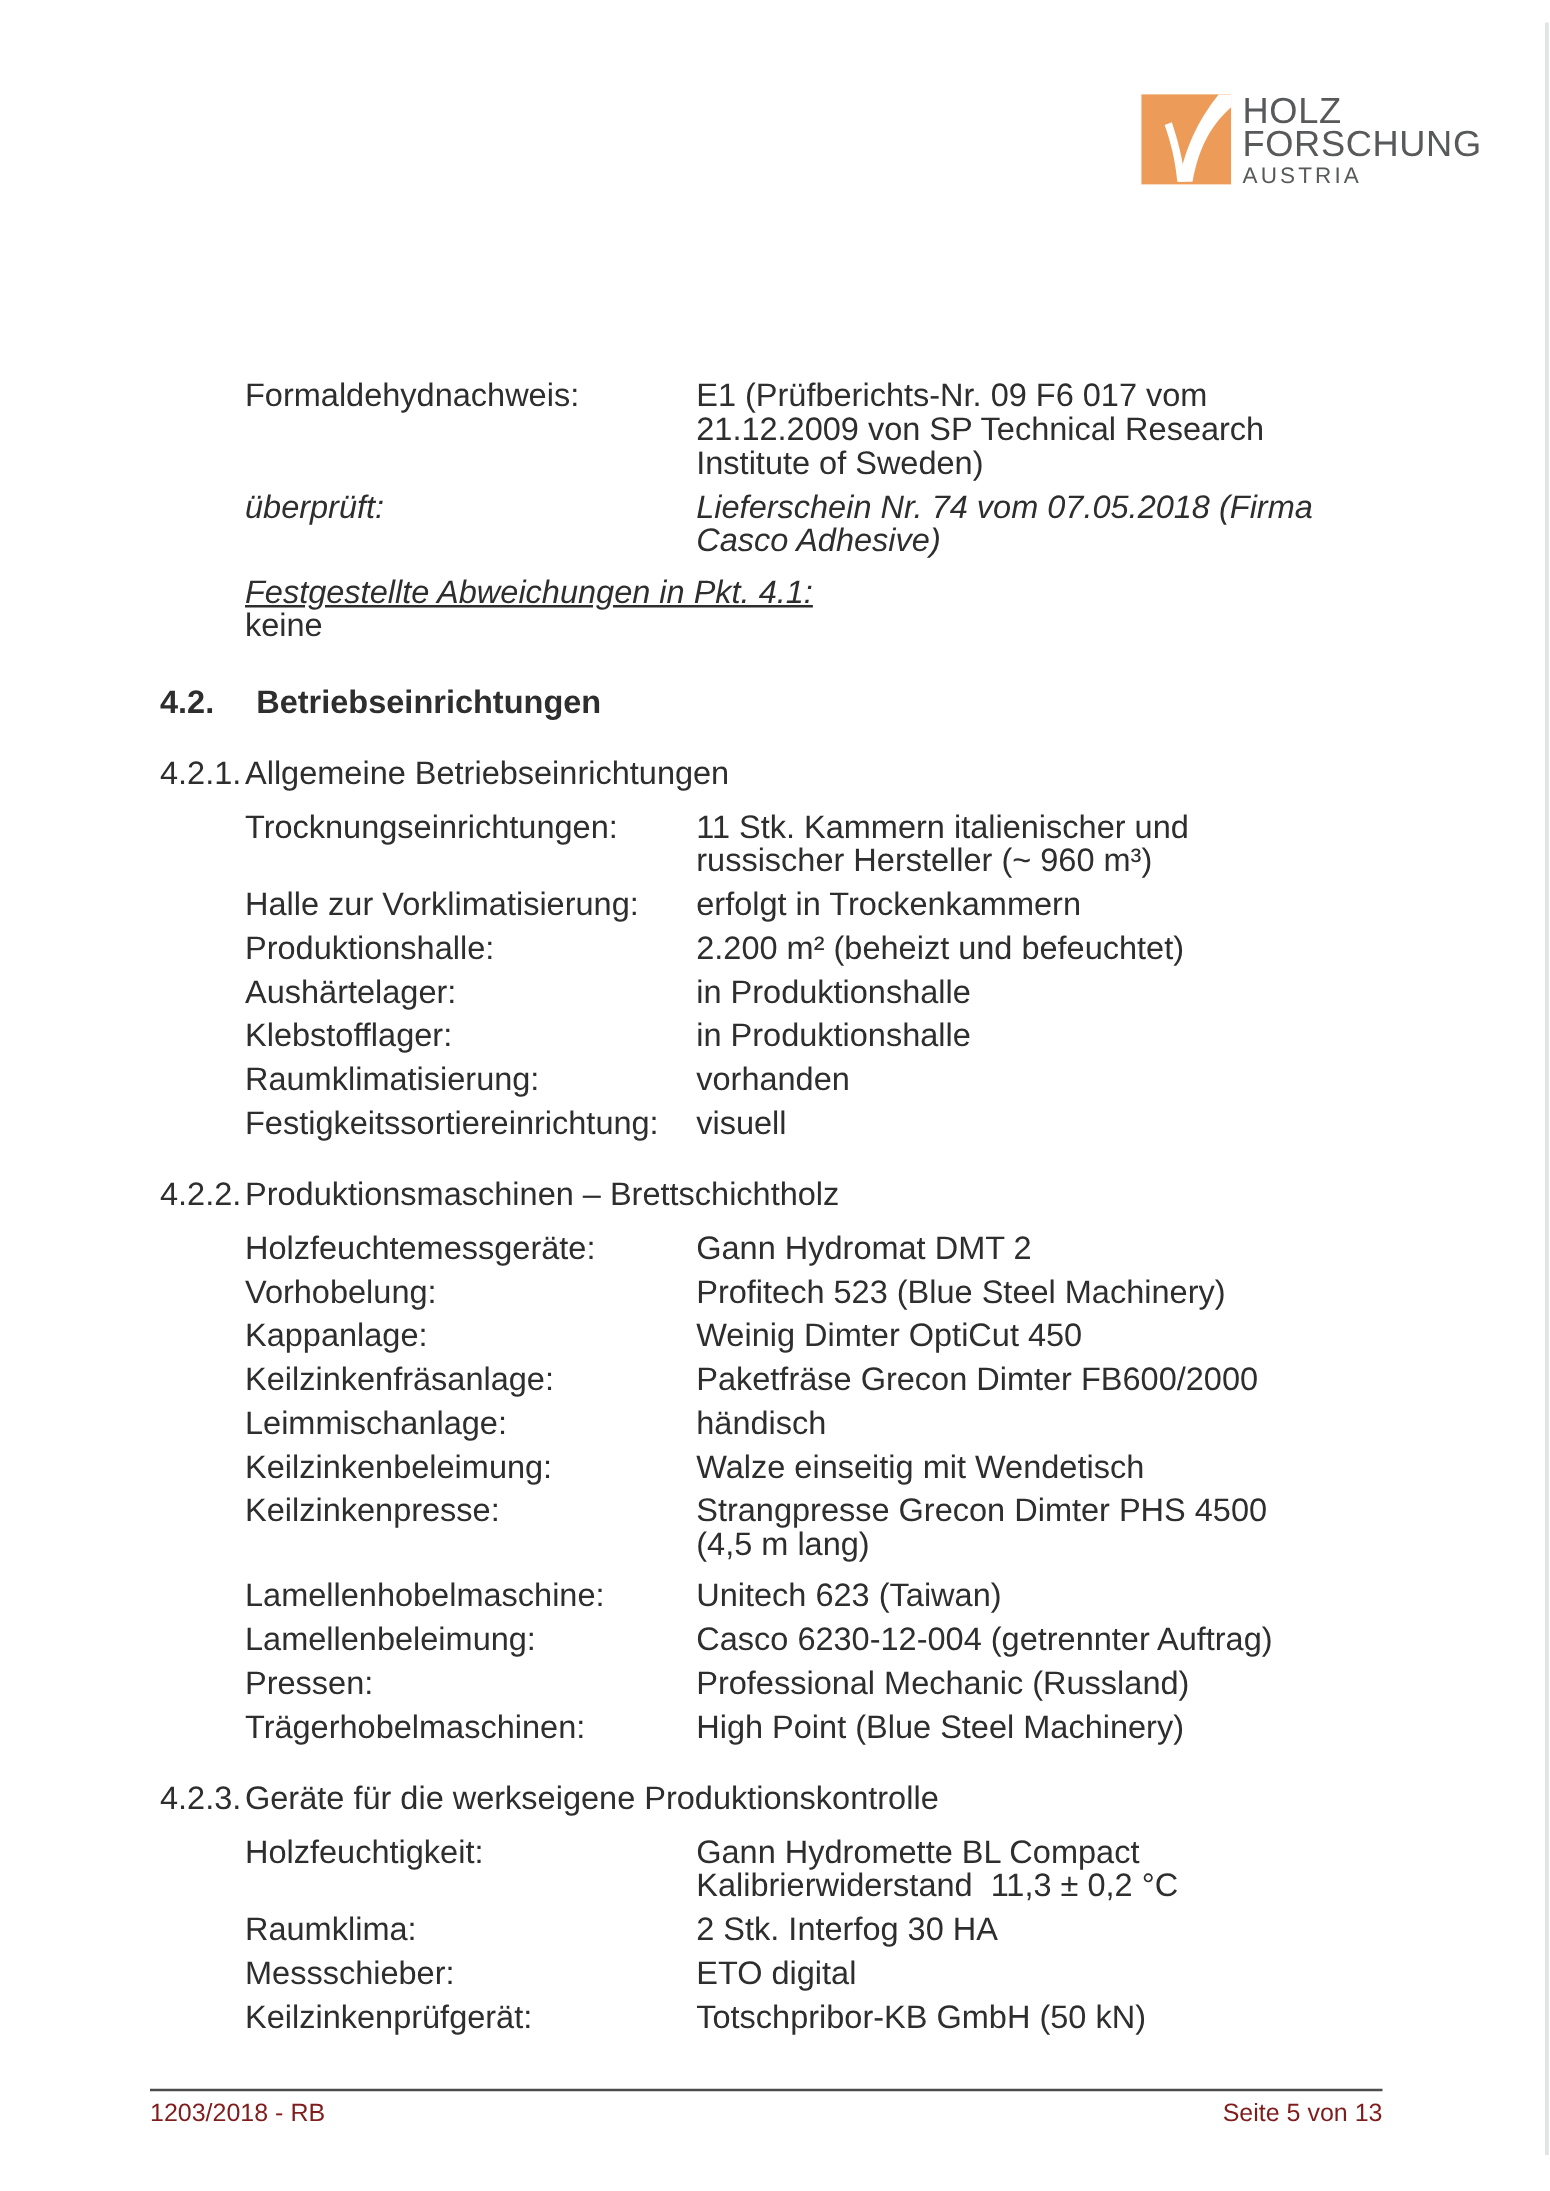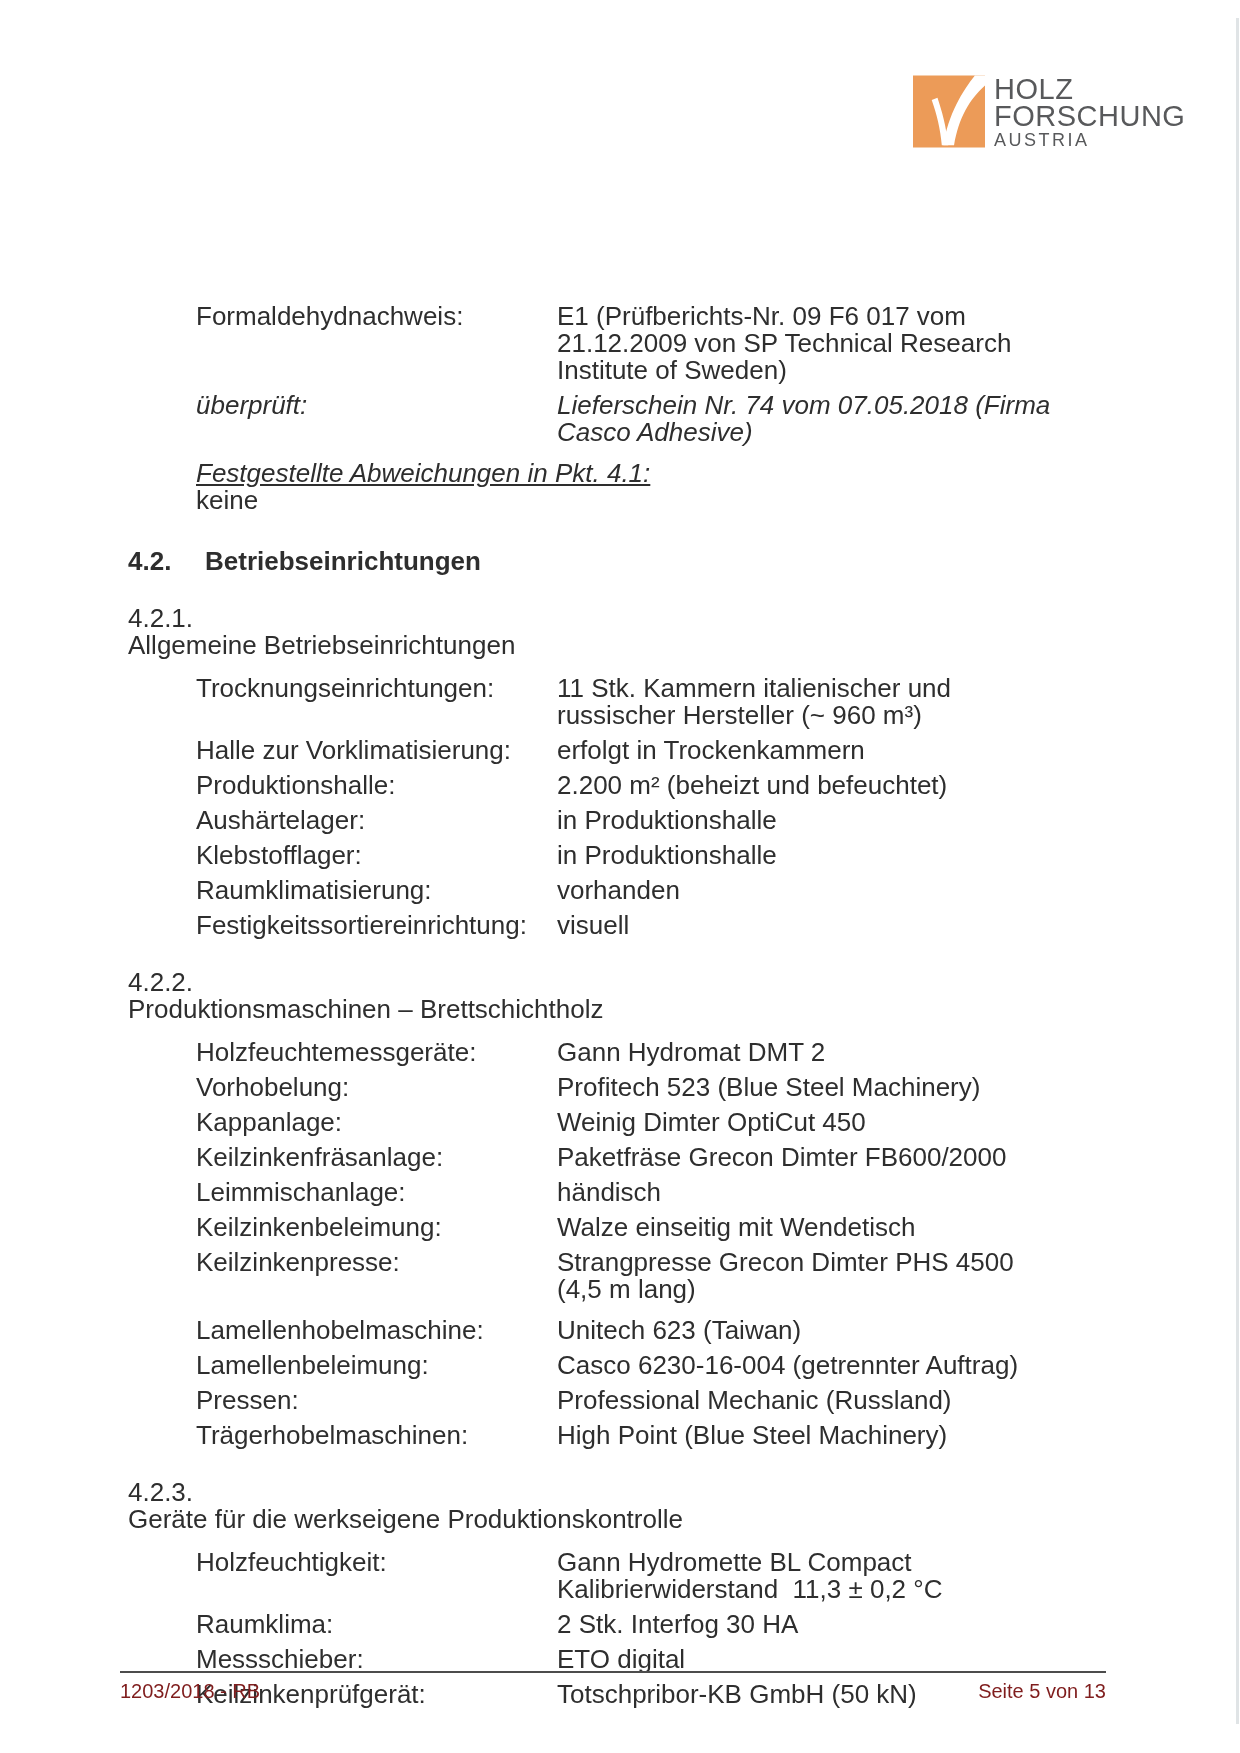--- a/index.html
+++ b/index.html
@@ -25,21 +25,21 @@
   .content { position:absolute; left:128px; top:303px; width:995px; font-size:26px; line-height:27px; }
   .kv-row { display:flex; margin:0 0 8px 68px; }
   .kv-label { width:361px; flex:none; }
   .kv-value { white-space:pre-wrap; width:566px; }
   .italic { font-style:italic; }
   .deviations { margin:14px 0 0 68px; }
   .dev-heading { font-style:italic; text-decoration:underline; }
   .dev-value { }
   .section-heading { display:flex; font-weight:bold; margin:34px 0 0 0; }
   .section-heading .num { width:77px; flex:none; }
-  .sub-heading { display:flex; margin:30px 0 16px 0;flex-direction:column; }
+  .sub-heading { display:flex; margin:30px 0 16px 0; }
   .sub-heading .num { width:68px; flex:none; }
   .gap-before { margin-top:14px; }
   
   .footer {
     position:absolute; left:120px; top:1671px; width:986px;
     border-top:2px solid #4c4c4c;
     padding-top:7px;
     display:flex; justify-content:space-between;
     font-size:20px; color:#7f1d1d;
   }
@@ -155,21 +155,21 @@
       <div class="kv-label">Keilzinkenpresse:</div>
       <div class="kv-value">Strangpresse Grecon Dimter PHS 4500
 (4,5 m lang)</div>
     </div>
     <div class="kv-row gap-before">
       <div class="kv-label">Lamellenhobelmaschine:</div>
       <div class="kv-value">Unitech 623 (Taiwan)</div>
     </div>
     <div class="kv-row">
       <div class="kv-label">Lamellenbeleimung:</div>
-      <div class="kv-value">Casco 6230-16-004 (getrennter Auftrag)</div>
+      <div class="kv-value">Casco 6230-12-004 (getrennter Auftrag)</div>
     </div>
     <div class="kv-row">
       <div class="kv-label">Pressen:</div>
       <div class="kv-value">Professional Mechanic (Russland)</div>
     </div>
     <div class="kv-row">
       <div class="kv-label">Trägerhobelmaschinen:</div>
       <div class="kv-value">High Point (Blue Steel Machinery)</div>
     </div>
   </div>

